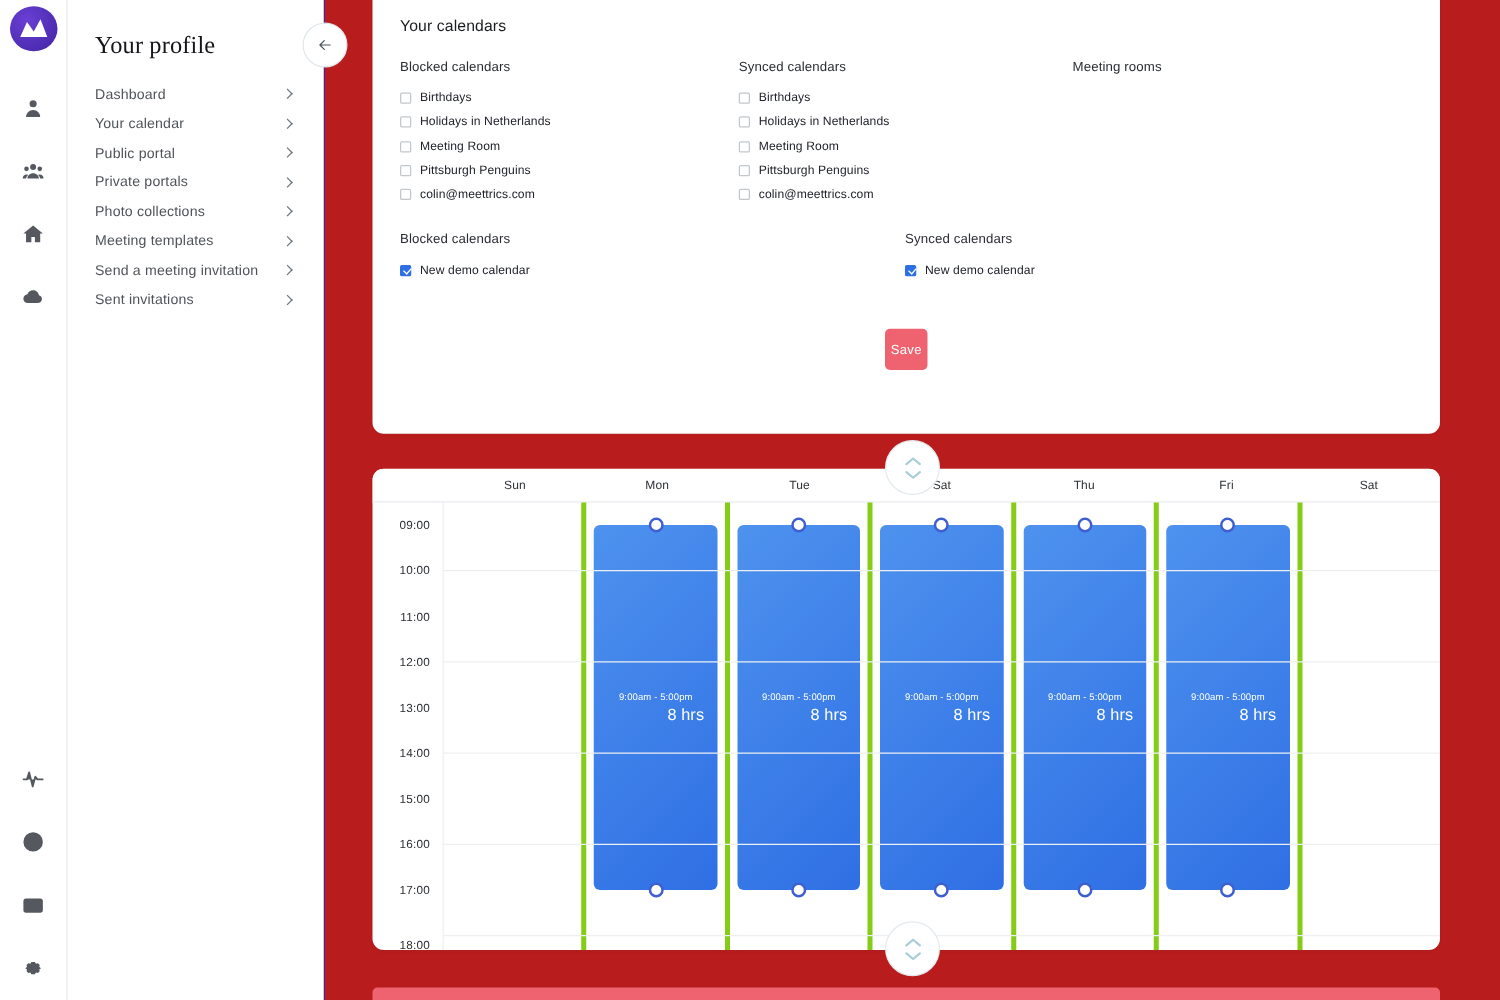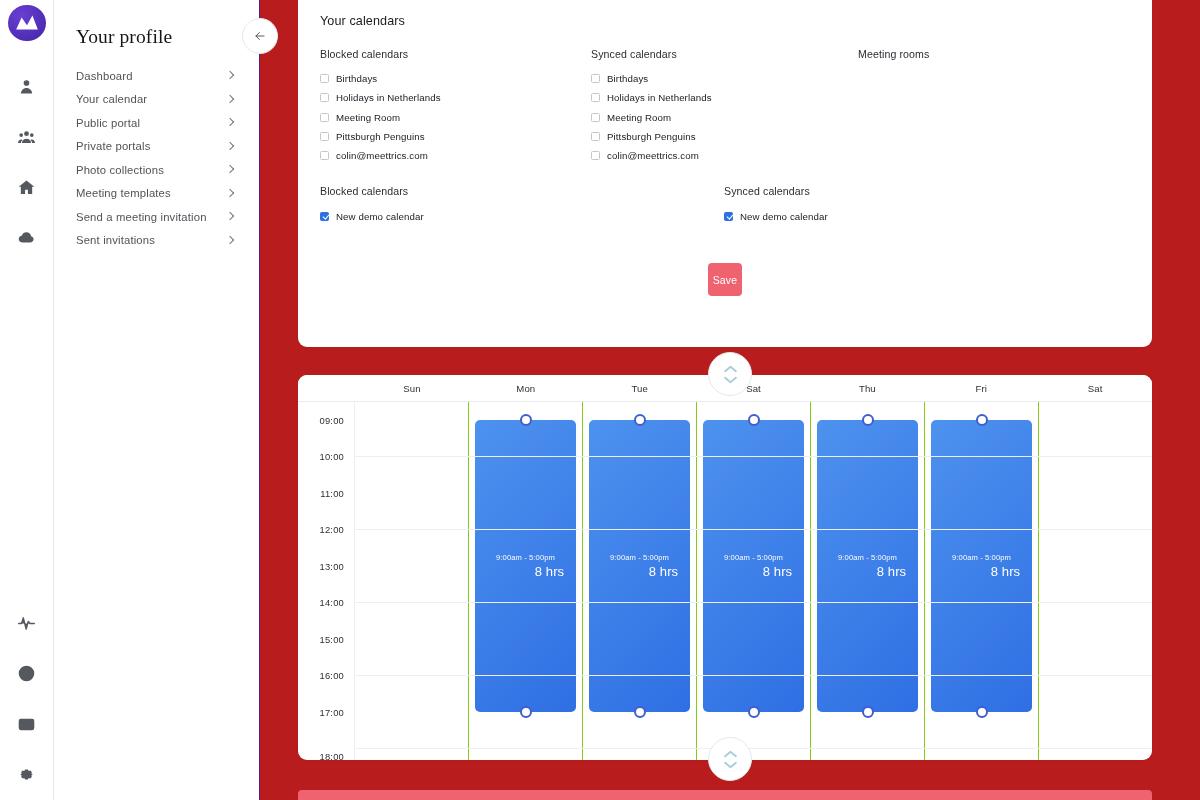--- a/index.html
+++ b/index.html
@@ -81,21 +81,21 @@
   .card-grid { left: 38px; top: 375px; width: 854px; height: 385px; overflow: hidden; padding: 0; }
   .grid-head { display: flex; height: 27px; border-bottom: 1px solid #e9ecef; background: #fff; }
   .grid-head .gutter { width: 57px; flex: none; }
   .dayhead { flex: 1; display: flex; align-items: center; justify-content: center;
     font-size: 9.6px; color: #2e3136; letter-spacing: .1px; }
   .grid-body { position: relative; height: 358px; display: flex; }
   .time-gutter { width: 57px; flex: none; position: relative; border-right: 1px solid #eceff2; }
   .time-lbl { position: absolute; right: 10px; font-size: 9.4px; color: #2c2f34;
     transform: translateY(-50%); letter-spacing: .2px; white-space: nowrap; }
   .day-cols { position: relative; flex: 1; display: flex; }
-  .day-col { flex: 1; position: relative; border-right: 1px solid #84cc16; }
+  .day-col { flex: 1; position: relative; border-right: 4px solid #84cc16; }
   .day-col:last-child { border-right: none; }
   .hline { position: absolute; left: 57px; right: 0; height: 1px; background: #edf0f2; }
 
   .event { position: absolute; left: 6px; right: 6px; border-radius: 5px;
     background: linear-gradient(135deg, #4e92ee 0%, #2f6fe4 100%);
     display: flex; flex-direction: column; align-items: center; justify-content: center;
     cursor: pointer; }
   .ev-time { font-size: 7.6px; color: #ffffff; letter-spacing: .1px; }
   .ev-dur { font-size: 13px; color: #ffffff; margin-top: 2px; letter-spacing: .1px; margin-left: 48px; }
   .handle { position: absolute; left: 50%; width: 12px; height: 12px; margin-left: -6px;

